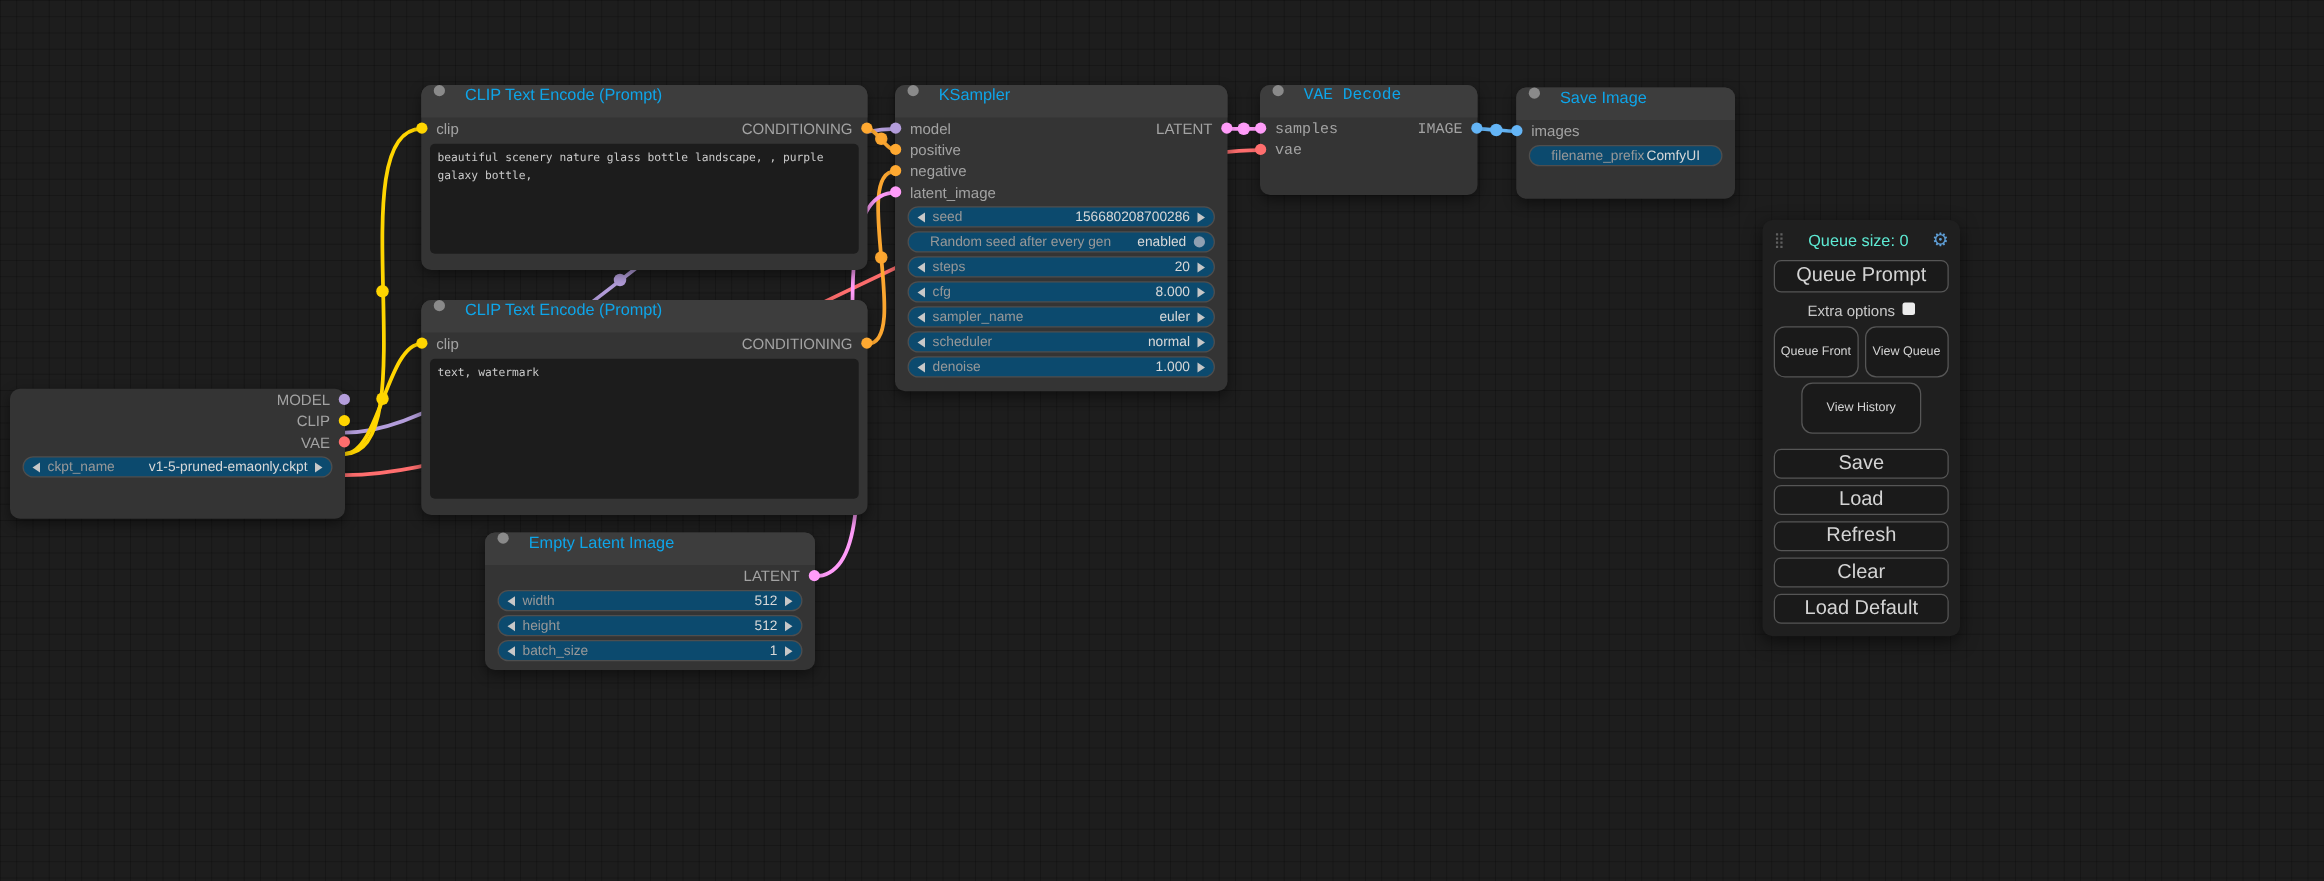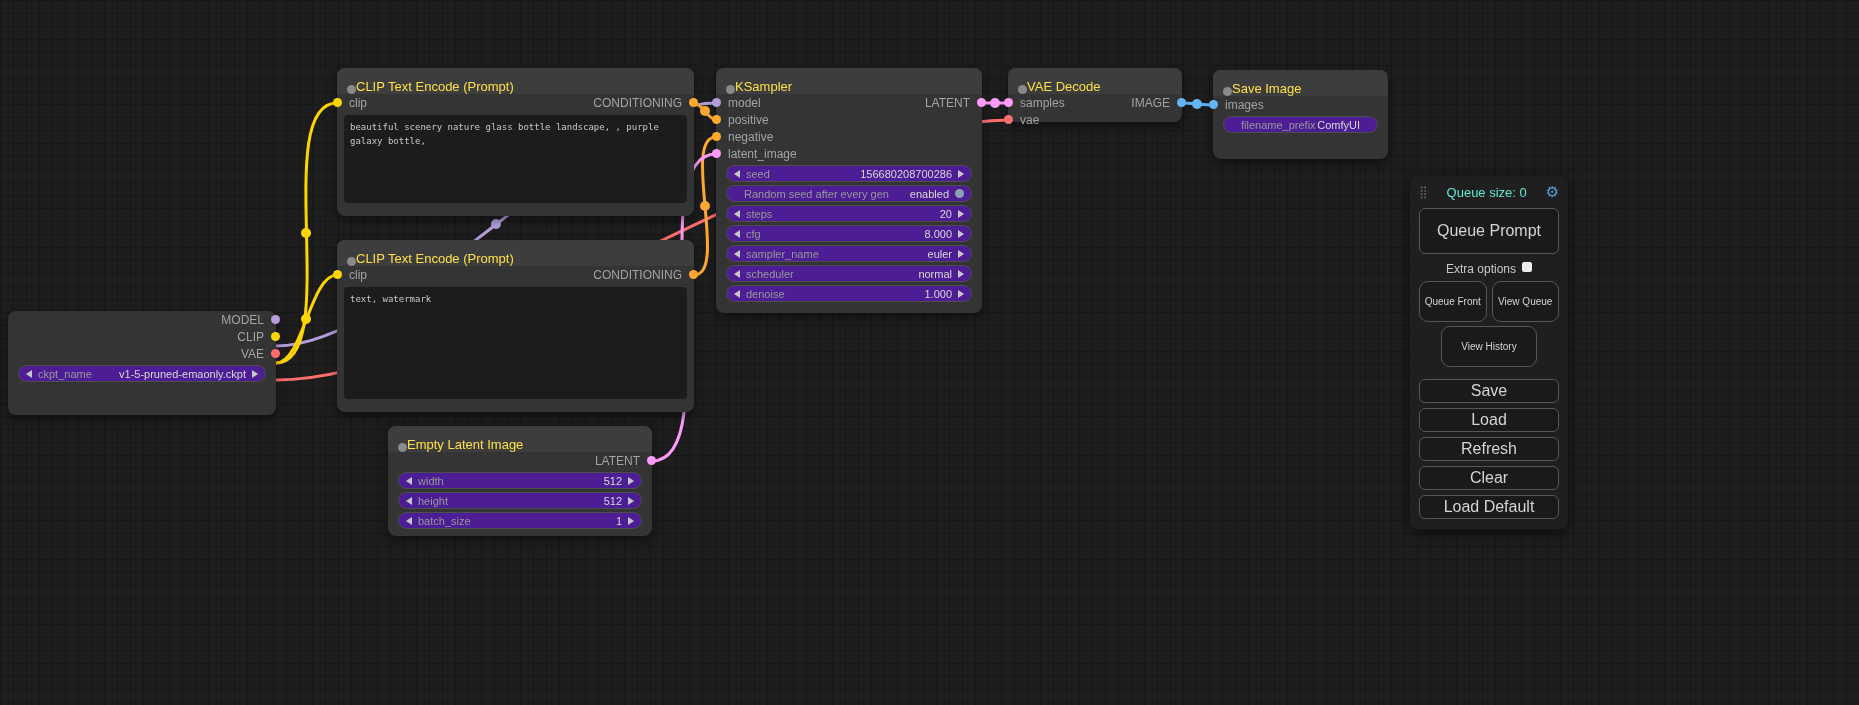--- a/index.html
+++ b/index.html
@@ -10,63 +10,63 @@
       linear-gradient(rgba(0,0,0,.22) 1px, transparent 1px),
       linear-gradient(90deg, rgba(0,0,0,.22) 1px, transparent 1px);
     background-size:13px 13px;
     font-family:"Liberation Sans",sans-serif;
   }
   .canvas-bg{position:absolute;inset:0;z-index:0;}
   .wires{position:absolute;left:0;top:0;z-index:1;pointer-events:none;}
   .wires path{fill:none;stroke-width:3;stroke-linecap:round;}
 
   .node{position:absolute;z-index:2;background:#343434;border-radius:8px;box-shadow:0 4px 10px rgba(0,0,0,.45);}
-  .node-title{height:26px;display:flex;align-items:flex-end;gap:0;padding:0 10px;background:#3d3d3d;border-radius:8px 8px 0 0;color:#fde047;font-size:13px;white-space:nowrap;}
+  .node-title{height:26px;display:flex;align-items:flex-start;gap:16px;padding:0 10px;background:#3d3d3d;border-radius:8px 8px 0 0;color:#0ea5e9;font-size:13px;white-space:nowrap;}
   .collapse-dot{width:9px;height:9px;border-radius:50%;background:#8a8a8a;flex:0 0 auto;}
   .slot-row{position:relative;height:17px;display:flex;align-items:center;padding:0 12px;font-size:12px;color:#a3a3a3;}
   .slot-row.out-only{justify-content:flex-end;}
   .slot-dot{position:absolute;width:9px;height:9px;border-radius:50%;top:4px;}
   .slot-dot.in{left:-4px;}
   .slot-dot.out{right:-4px;}
   .slot-label.out{margin-left:auto;}
 
-  .widget{display:flex;align-items:center;height:15px;background:#4c1d95;border:1px solid #4e4e4e;border-radius:9px;margin:3px 10px 0;padding:0 7px;font-size:11px;white-space:nowrap;}
+  .widget{display:flex;align-items:center;height:15px;background:#0c4a6e;border:1px solid #4e4e4e;border-radius:9px;margin:3px 10px 0;padding:0 7px;font-size:11px;white-space:nowrap;}
   .w-label{color:#989898;margin-left:6px;}
   .w-value{color:#d8d8d8;margin-left:auto;margin-right:6px;}
   .widget.no-arrows .w-label{margin-left:10px;}
   .widget.no-arrows .w-value{margin-right:10px;}
   .arrow{width:0;height:0;flex:0 0 auto;}
   .arrow.left{border-top:4px solid transparent;border-bottom:4px solid transparent;border-right:6px solid #c7c7c7;}
   .arrow.right{border-top:4px solid transparent;border-bottom:4px solid transparent;border-left:6px solid #c7c7c7;}
   .toggle-knob{width:9px;height:9px;border-radius:50%;background:#8fa0b2;flex:0 0 auto;}
   .widget.toggle .w-value{margin-right:6px;}
 
   .prompt-text{display:block;background:#1c1c1c;border:none;border-radius:4px;color:#c9c9c9;
     font-family:"DejaVu Sans Mono",monospace;font-size:9px;line-height:1.6;padding:5px 6px;margin:4px 7px;
     resize:none;outline:none;box-sizing:border-box;width:calc(100% - 14px);overflow:hidden;}
 
   #node-load-checkpoint{left:8px;top:311px;width:268px;height:104px;}
   #node-clip-positive{left:337px;top:68px;width:357px;height:148px;}
   #node-clip-negative{left:337px;top:240px;width:357px;height:172px;}
   #node-empty-latent{left:388px;top:426px;width:264px;height:110px;}
   #node-ksampler{left:716px;top:68px;width:266px;height:245px;}
-  #node-vae-decode{left:1008px;top:68px;width:174px;height:54px;}
+  #node-vae-decode{left:1008px;top:68px;width:174px;height:88px;font-family:Liberation Mono, monospace;}
   #node-save-image{left:1213px;top:70px;width:175px;height:89px;}
   #node-clip-positive .prompt-text{height:88px;}
   #node-clip-negative .prompt-text{height:112px;}
 
   #menu-panel{position:absolute;left:1410px;top:176px;width:158px;z-index:3;background:#1f1f1f;border-radius:8px;
     box-shadow:0 4px 14px rgba(0,0,0,.55);padding:6px 9px 10px;box-sizing:border-box;color:#c9c9c9;}
   .menu-header{display:flex;align-items:center;height:20px;font-size:13px;}
   .drag-handle{color:#5f5f5f;font-size:12px;cursor:move;}
   .queue-size{flex:1;text-align:center;color:#5eead4;}
   .gear{color:#5e9ed6;font-size:15px;cursor:pointer;}
   .btn{display:block;width:100%;box-sizing:border-box;background:#1a1a1a;border:1px solid #565656;border-radius:6px;
     color:#d4d4d4;text-align:center;font-family:inherit;cursor:pointer;}
-  .btn.primary{font-size:16px;padding:13px 0;margin-top:6px;}
+  .btn.primary{font-size:16px;padding:3px 0;margin-top:6px;}
   .btn.big{font-size:16px;padding:2px 0;margin-top:5px;}
   .btn.small{font-size:10px;padding:14px 0;border-radius:9px;}
   .extra-row{display:flex;justify-content:center;gap:6px;margin-top:8px;font-size:12px;height:14px;}
   .checkbox{width:10px;height:10px;background:#ececec;border-radius:2px;}
   .small-row{display:flex;gap:5px;margin-top:5px;}
   .small-row .btn{flex:1;}
   .view-history-wrap{display:flex;justify-content:center;margin-top:4px;}
   #view-history{width:96px;}
   .btn-stack{margin-top:12px;}
 </style>

